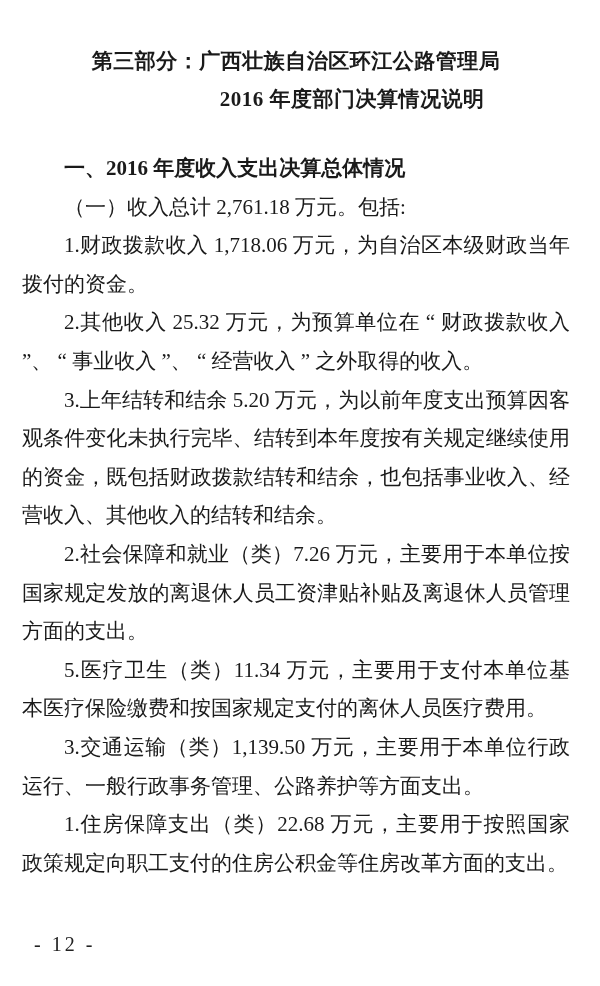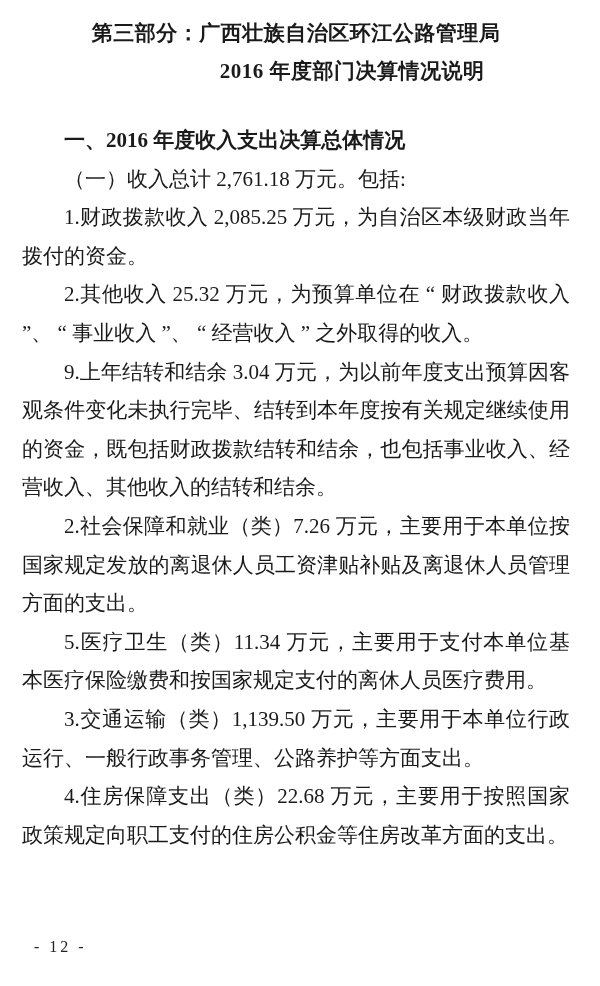--- a/index.html
+++ b/index.html
@@ -18,20 +18,21 @@
     font-family: "Liberation Serif", "DejaVu Serif", serif;
     overflow: hidden;
   }
   .doc-title-1 {
     text-align: center;
     font-weight: bold;
     font-size: 21px;
     line-height: 38px;
     letter-spacing: 0.5px;
     white-space: nowrap;
+    margin-top: 28px;
   }
   .doc-title-2 {
     position: relative;
     left: 56px;
     text-align: center;
     font-weight: bold;
     font-size: 21px;
     line-height: 39px;
     letter-spacing: 0.5px;
     white-space: nowrap;
@@ -48,41 +49,41 @@
     padding: 0;
     text-indent: 2em;
   }
   .doc-body p.section-heading {
     font-weight: bold;
   }
   .page-footer {
     position: absolute;
     left: 34px;
     bottom: 30px;
-    font-size: 16px;
+    font-size: 20px;
     letter-spacing: 3px;
     color: #222222;
   }
 </style>
 </head>
 <body>
 
 <div class="page">
 
   <div class="doc-title-1">第三部分：广西壮族自治区环江公路管理局</div>
 
   <div class="doc-title-2">2016 年度部门决算情况说明</div>
 
   <div class="doc-body">
     <p class="section-heading">一、2016 年度收入支出决算总体情况</p>
     <p>（一）收入总计 2,761.18 万元。包括:</p>
-    <p>1.财政拨款收入 2,085.25 万元，为自治区本级财政当年拨付的资金。</p>
+    <p>1.财政拨款收入 1,718.06 万元，为自治区本级财政当年拨付的资金。</p>
     <p>2.其他收入 25.32 万元，为预算单位在 “ 财政拨款收入 ”、 “ 事业收入 ”、 “ 经营收入 ” 之外取得的收入。</p>
-    <p>9.上年结转和结余 3.04 万元，为以前年度支出预算因客观条件变化未执行完毕、结转到本年度按有关规定继续使用的资金，既包括财政拨款结转和结余，也包括事业收入、经营收入、其他收入的结转和结余。</p>
+    <p>3.上年结转和结余 5.20 万元，为以前年度支出预算因客观条件变化未执行完毕、结转到本年度按有关规定继续使用的资金，既包括财政拨款结转和结余，也包括事业收入、经营收入、其他收入的结转和结余。</p>
     <p>2.社会保障和就业（类）7.26 万元，主要用于本单位按国家规定发放的离退休人员工资津贴补贴及离退休人员管理方面的支出。</p>
     <p>5.医疗卫生（类）11.34 万元，主要用于支付本单位基本医疗保险缴费和按国家规定支付的离休人员医疗费用。</p>
     <p>3.交通运输（类）1,139.50 万元，主要用于本单位行政运行、一般行政事务管理、公路养护等方面支出。</p>
-    <p>4.住房保障支出（类）22.68 万元，主要用于按照国家政策规定向职工支付的住房公积金等住房改革方面的支出。</p>
+    <p>1.住房保障支出（类）22.68 万元，主要用于按照国家政策规定向职工支付的住房公积金等住房改革方面的支出。</p>
   </div>
 
   <div class="page-footer">- 12 -</div>
 
 </div>
 
 </body></html>

